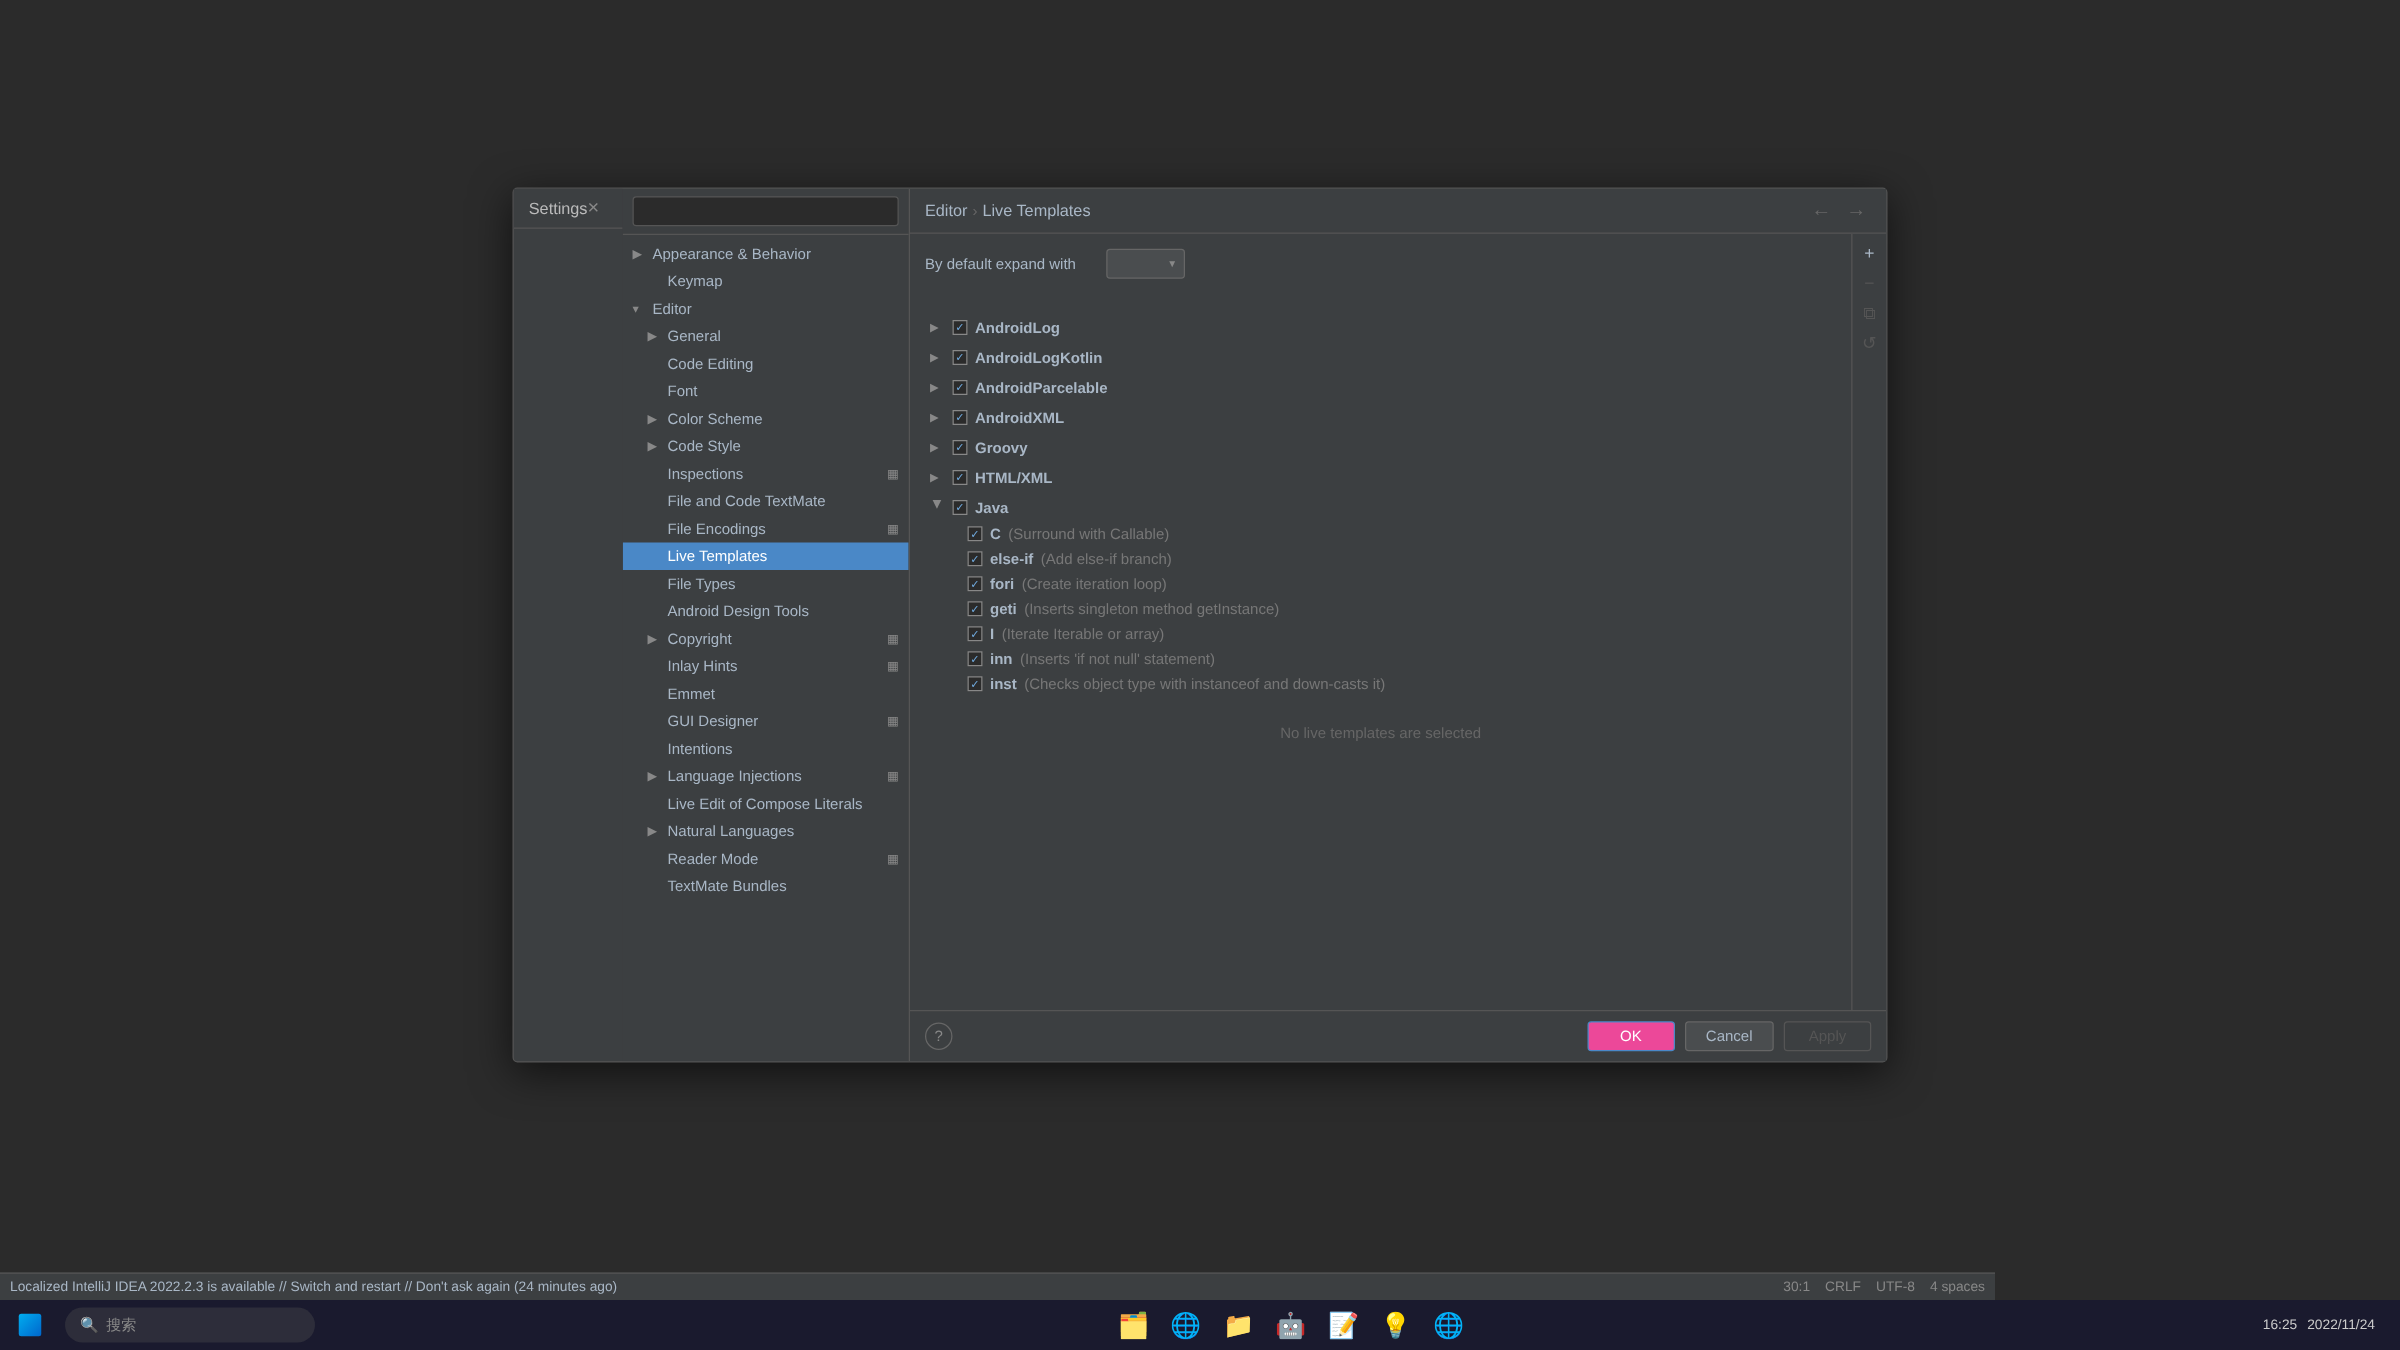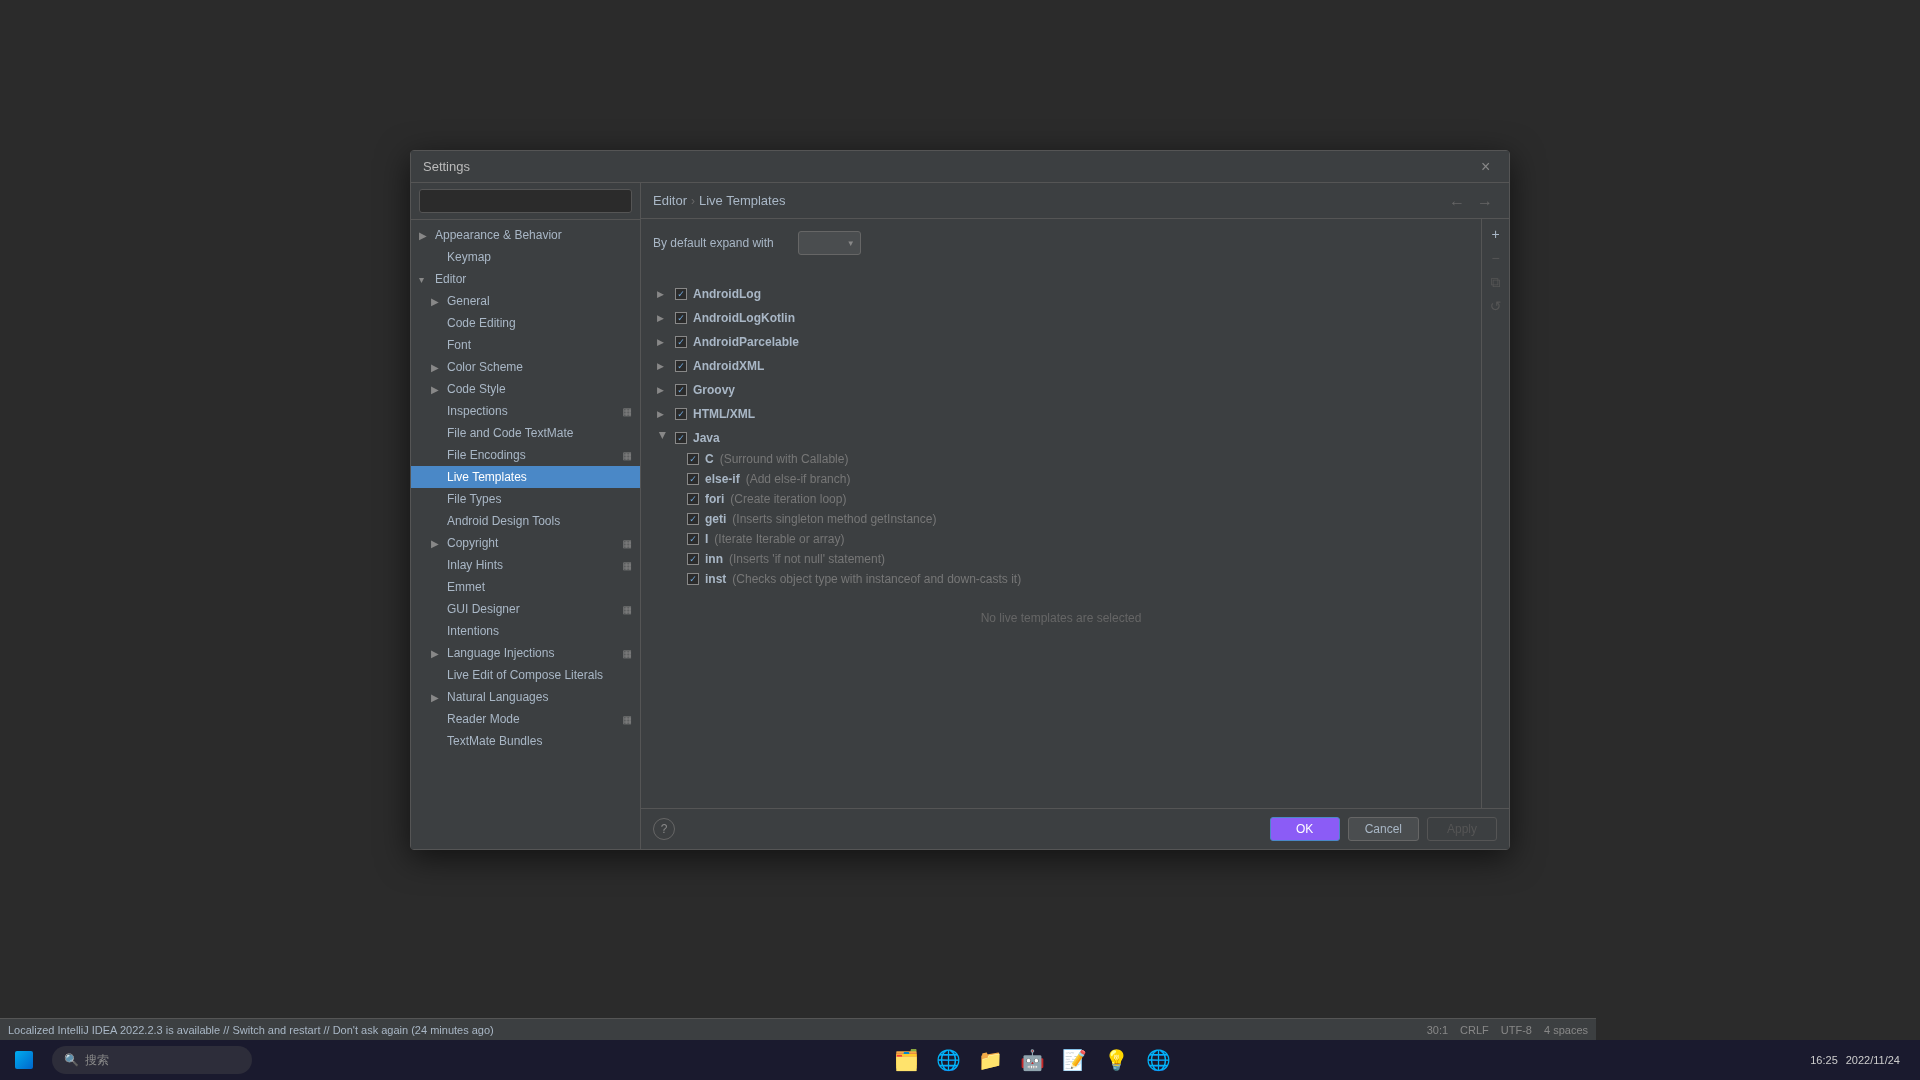--- a/index.html
+++ b/index.html
@@ -96,21 +96,20 @@
       justify-content: center;
     }
 
     .settings-dialog {
       width: 1100px;
       height: 700px;
       background: #3c3f41;
       border: 1px solid #555;
       border-radius: 4px;
       display: flex;
-      flex-direction: column;
       box-shadow: 0 8px 32px rgba(0,0,0,0.6);
       position: relative;
       top: -20px;
     }
 
     .dialog-titlebar {
       display: flex;
       align-items: center;
       justify-content: space-between;
       padding: 8px 12px;
@@ -427,21 +426,21 @@
     .btn {
       padding: 4px 16px;
       border-radius: 3px;
       border: 1px solid #666;
       cursor: pointer;
       font-size: 12px;
       min-width: 70px;
       text-align: center;
     }
     .btn-primary {
-      background: #8b5cf6;
+      background: #ec4899;
       border-color: #4a88c7;
       color: #fff;
     }
     .btn-secondary {
       background: #4a4d4f;
       border-color: #666;
       color: #a9b7c6;
     }
     .btn-disabled {
       background: #3c3f41;

